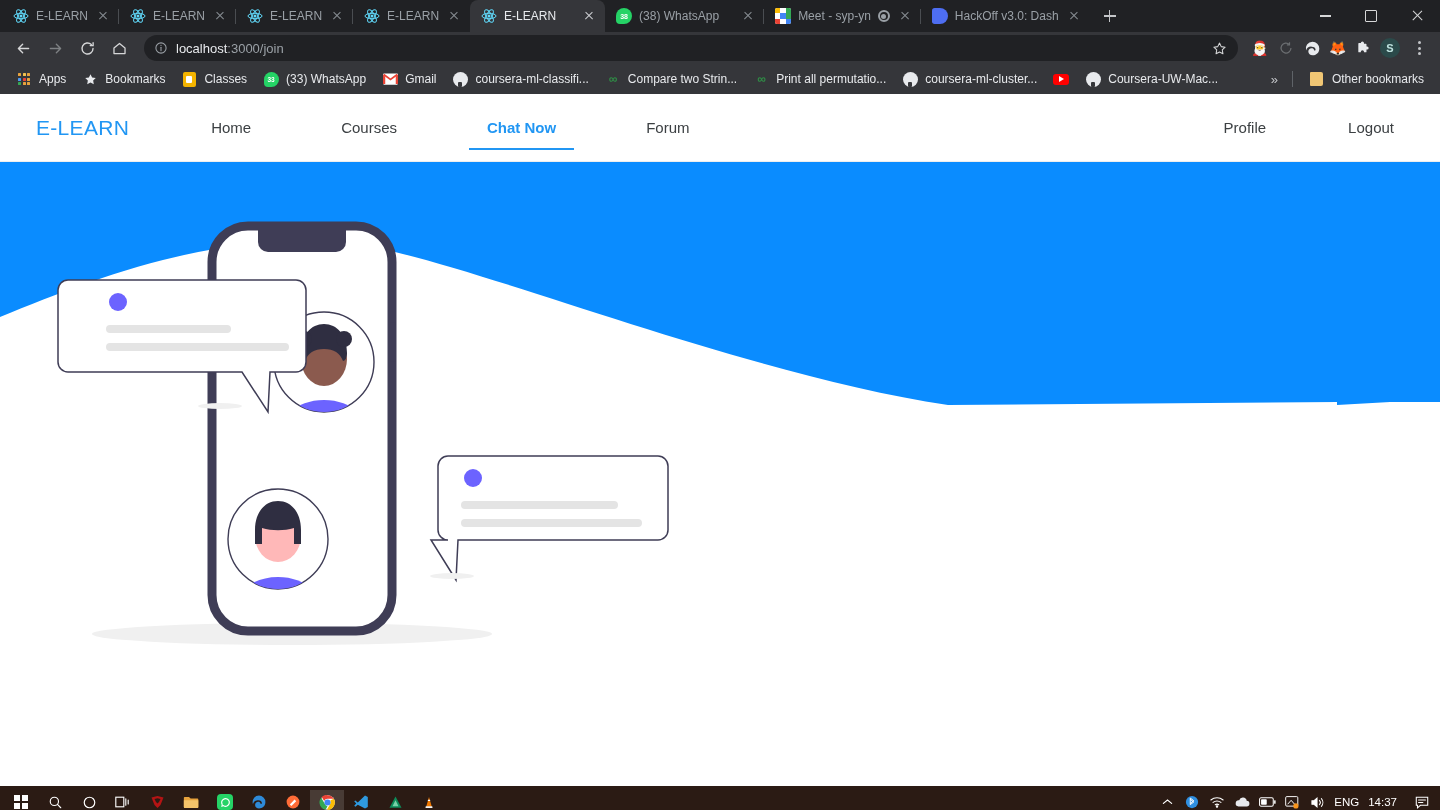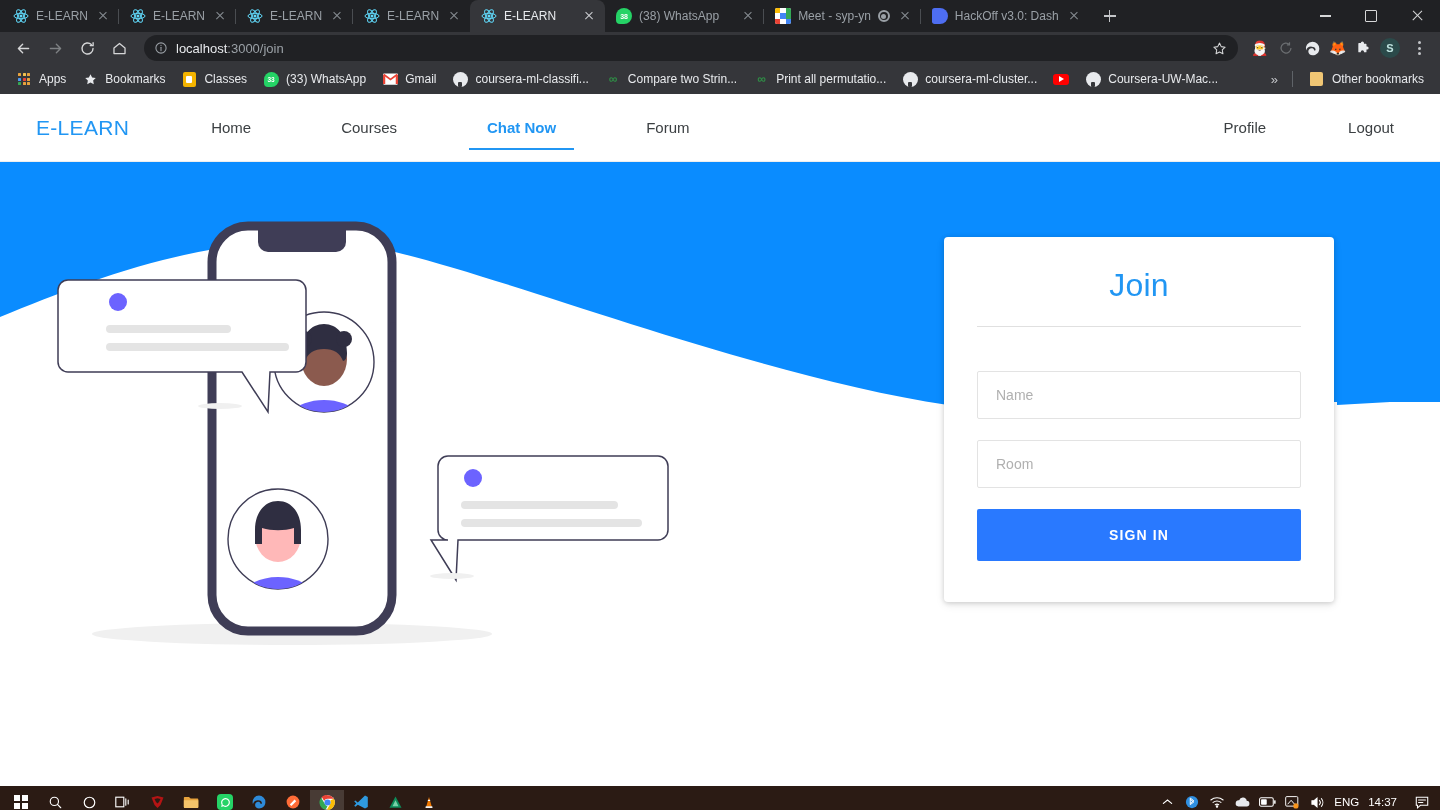--- a/index.html
+++ b/index.html
@@ -560,27 +560,20 @@
 
         <g>
           <path d="M356 234 h210 a10 10 0 0 1 10 10 v64 a10 10 0 0 1 -10 10 h-200 l-2 40 l-25 -40 h17 a10 10 0 0 1 -10 -10 v-64 a10 10 0 0 1 10 -10z" fill="#fff" stroke="#3f3d56" stroke-width="1.5"></path>
           <circle cx="381" cy="256" r="9" fill="#6c63ff"></circle>
           <rect x="369" y="279" width="157" height="8" rx="4" fill="#e4e4e4"></rect>
           <rect x="369" y="297" width="181" height="8" rx="4" fill="#e4e4e4"></rect>
           <ellipse cx="360" cy="354" rx="22" ry="3" fill="#f0f0f0"></ellipse>
         </g>
       </svg>
 
-      <div class="join-card">
-        <div class="join-title">Join</div>
-        <div class="join-divider"></div>
-        <input class="jfield" type="text" placeholder="Name" style="">
-        <input class="jfield" type="text" placeholder="Room" style="">
-        <button class="signin">SIGN IN</button>
-      </div>
 
     </div>
 
   </div>
 
   <div class="taskbar">
     <div class="tb-item">
       <span class="win-logo">
           <i></i>
           <i></i>

